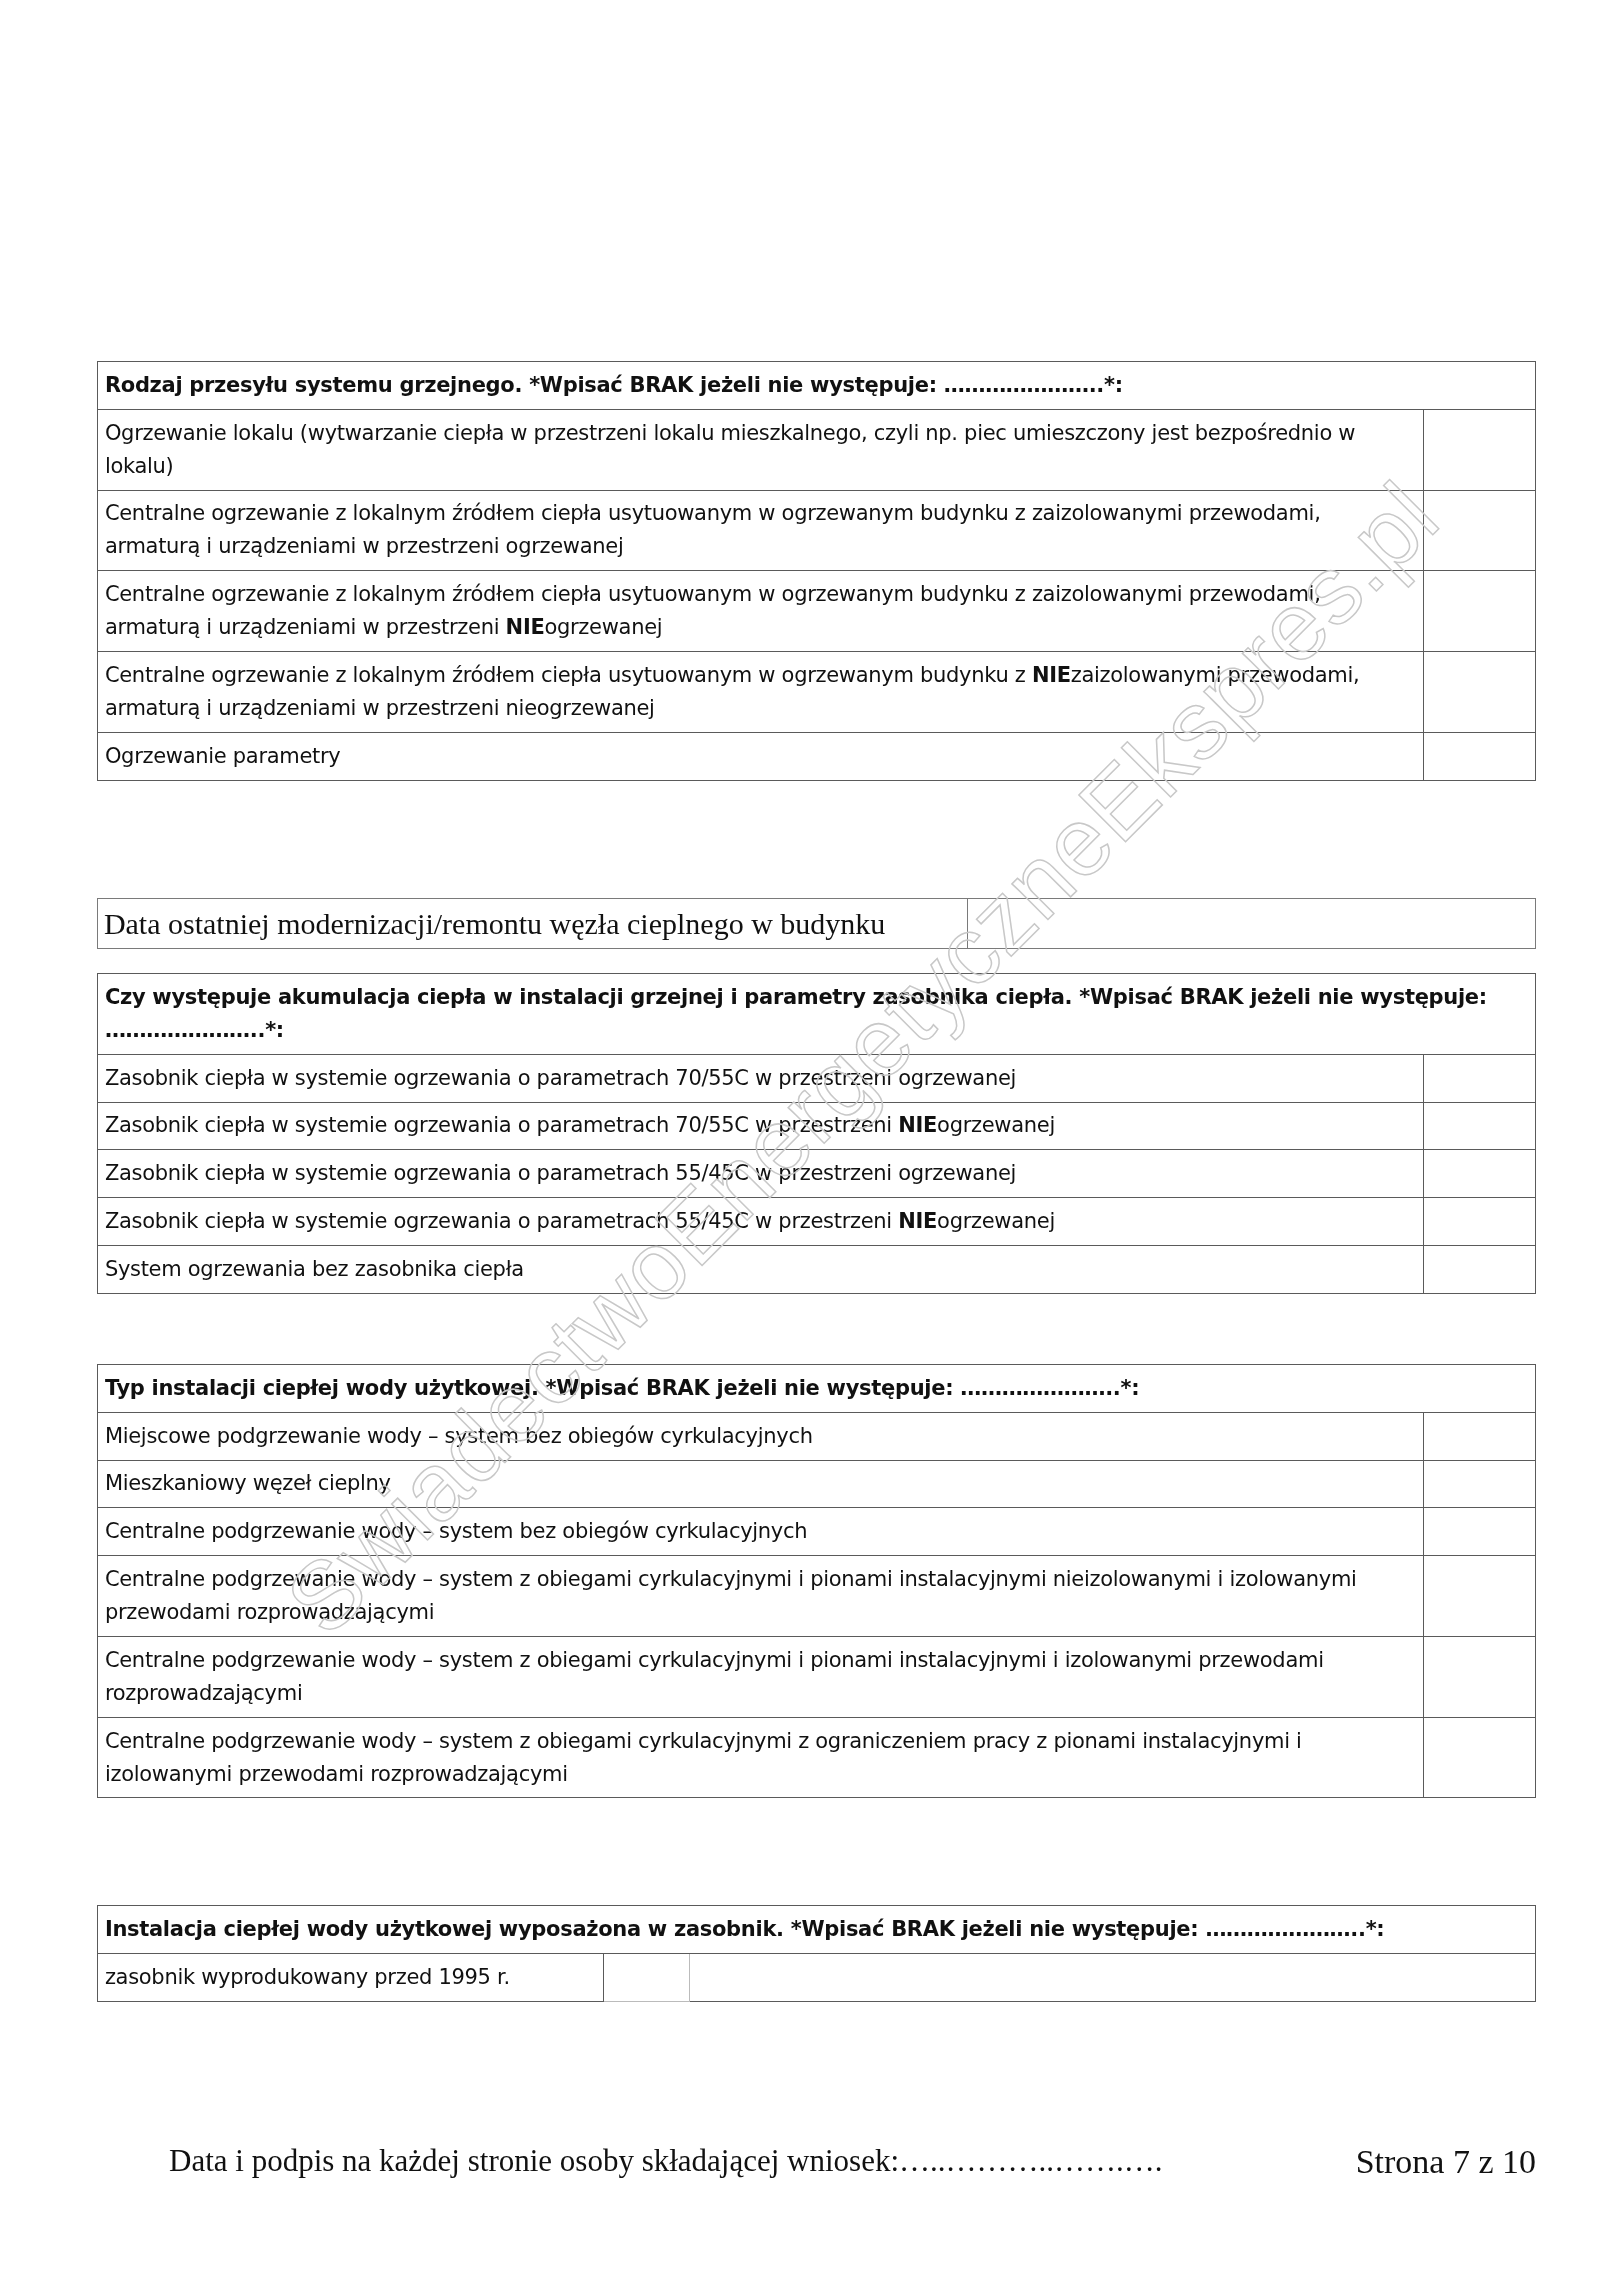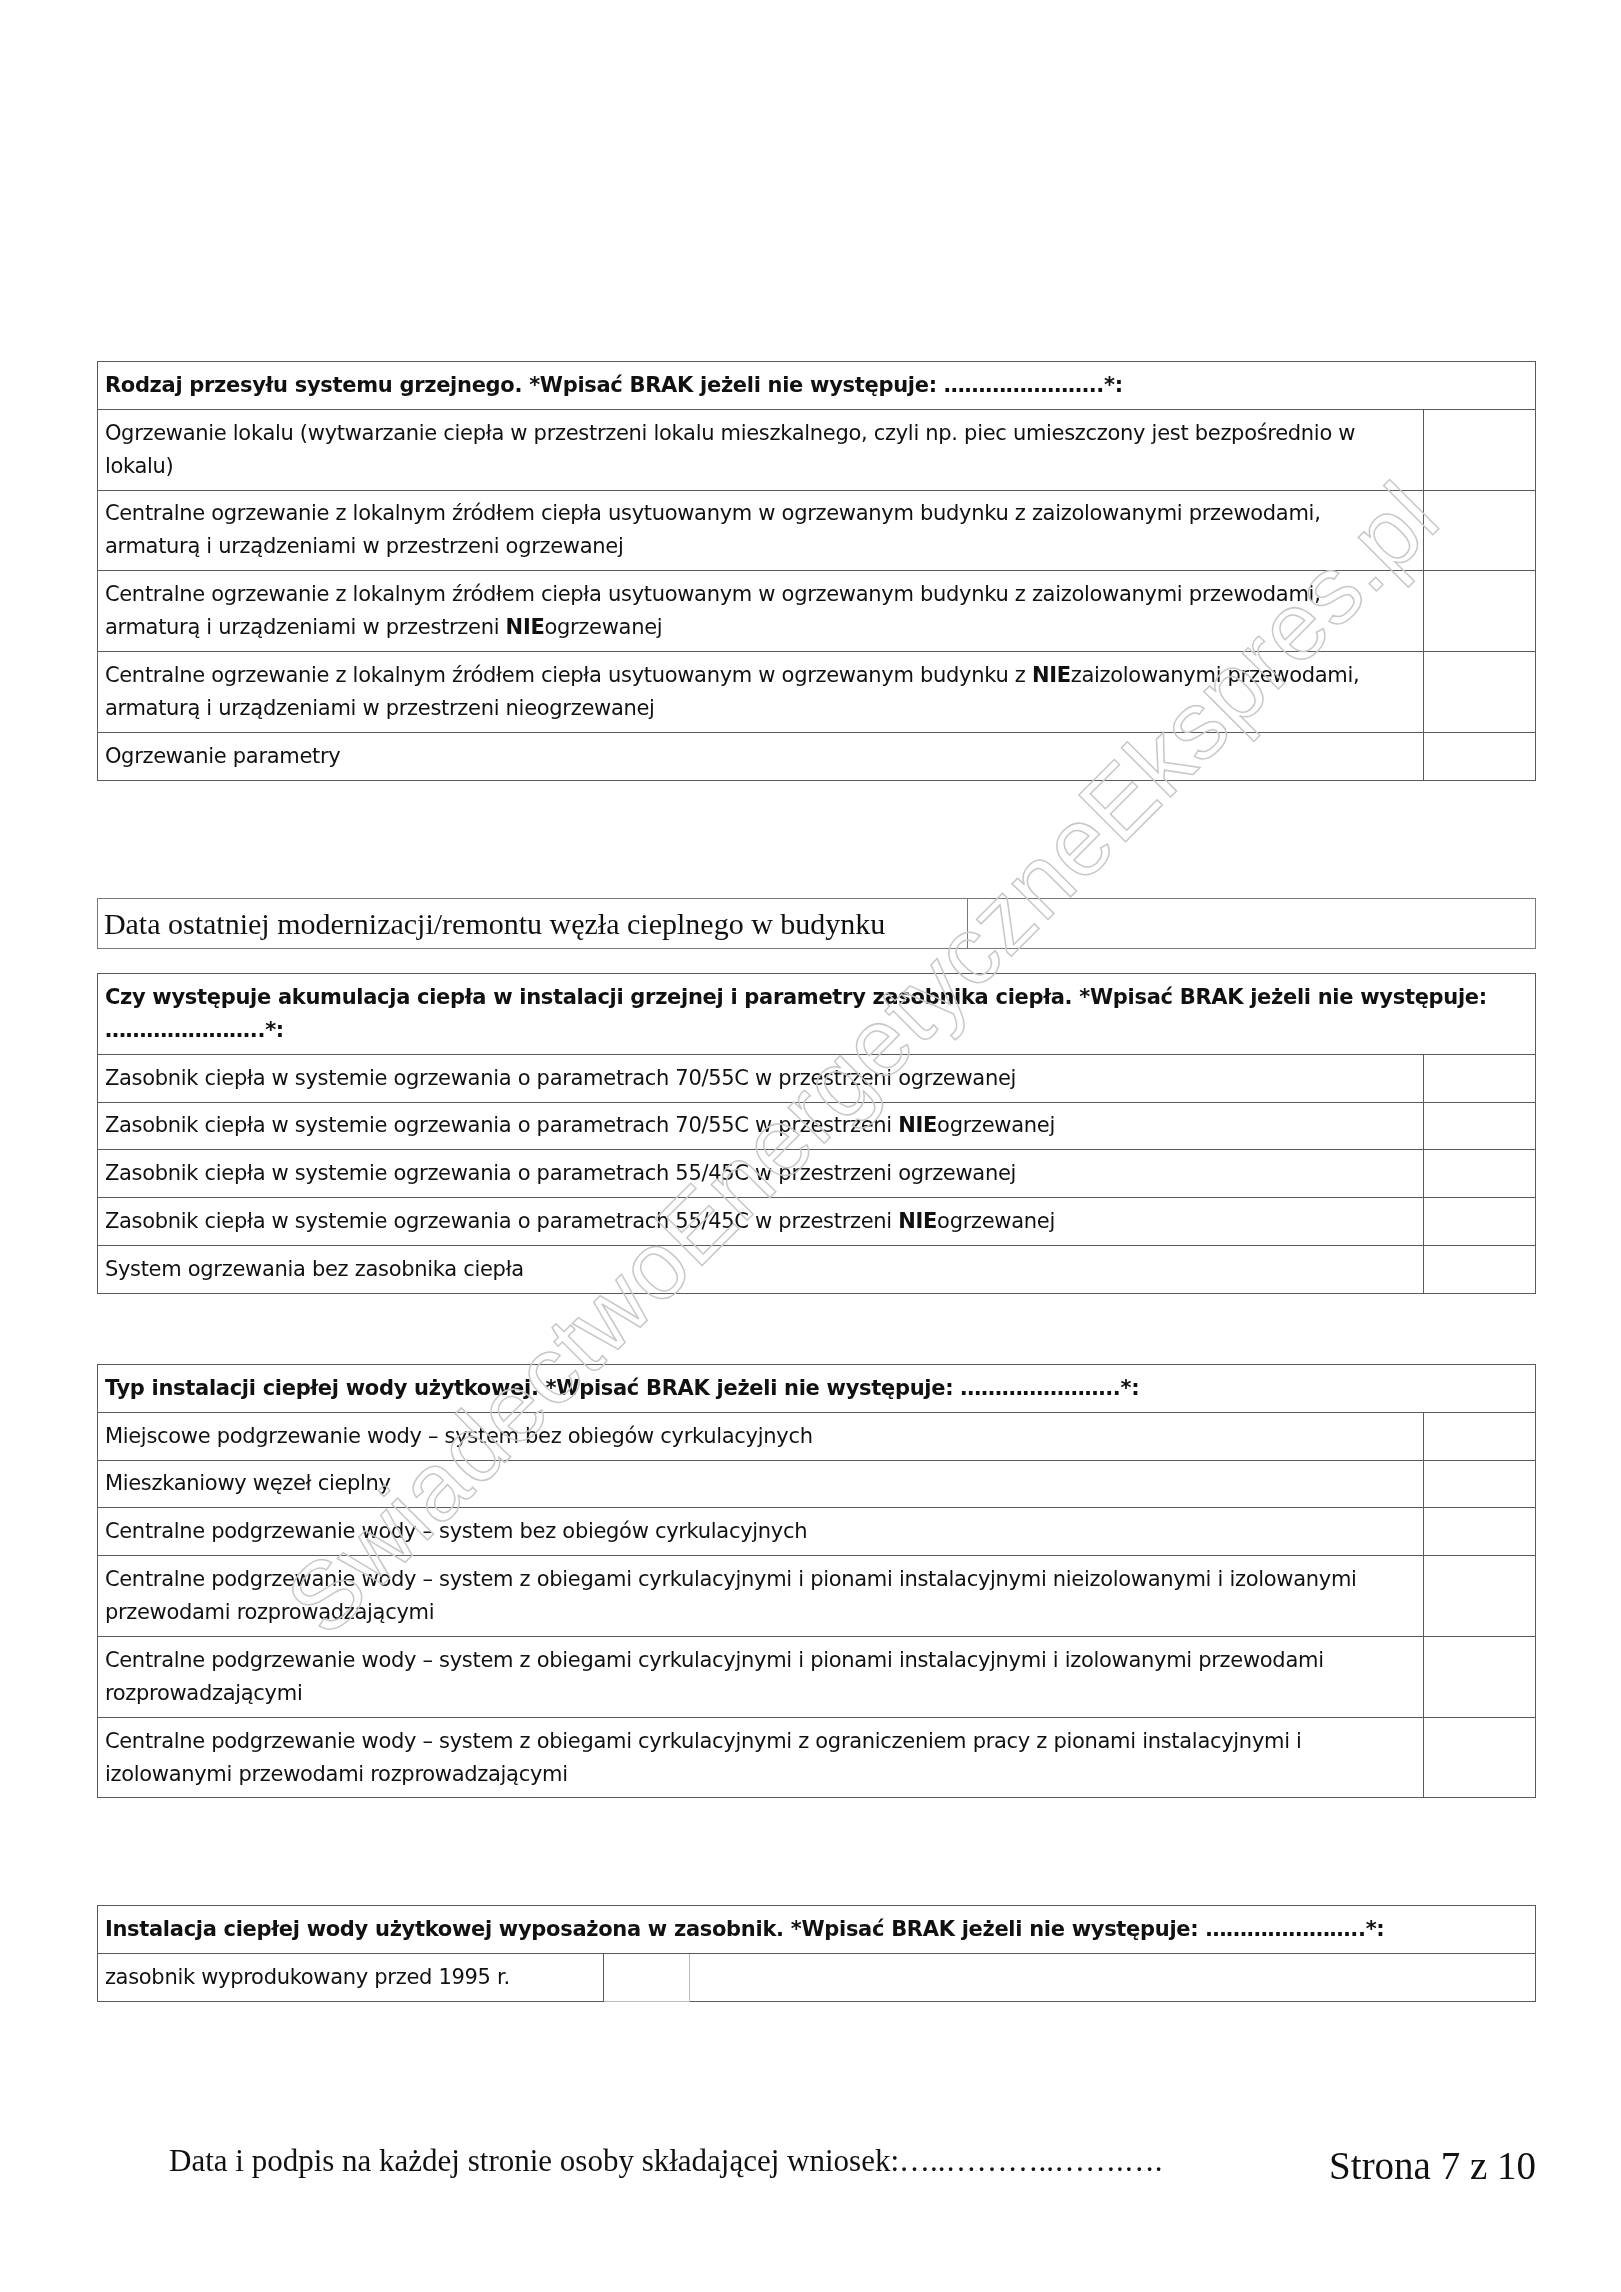--- a/index.html
+++ b/index.html
@@ -16,21 +16,21 @@
   .t3 { top: 973px; }
   .t4 { top: 1364px; }
   .t5 { top: 1905px; }
   .col-box { width: 112px; }
   .date-tbl { position: absolute; left: 97px; top: 854px; width: 1439px; border-collapse: collapse; table-layout: fixed; margin-top: 44px; }
   .date-tbl td { border: 1.5px solid #7a7a7a; height: 49px; padding: 0 5.9px; font-family: "Liberation Serif", "DejaVu Serif", serif;
                  font-size: 30px; vertical-align: middle; }
   .nie-box { border-collapse: collapse; width: 276px; margin: 5.9px 0 0 6.9px; table-layout: fixed; }
   .nie-box td { border: 1.5px solid #8a8a8a !important; height: 47px; padding: 0 7.8px !important; font-size: 21px; line-height: 47px; vertical-align: middle !important; }
   .footer-left { position: absolute; left: 169px; top: 2143px; font-family: "Liberation Serif", "DejaVu Serif", serif; font-size: 31px; color: #111; text-align: right; }
-  .footer-right { position: absolute; right: 85px; top: 2143px; font-family: "Liberation Serif", "DejaVu Serif", serif; font-size: 39px; color: #111; }
+  .footer-right { position: absolute; right: 85px; top: 2143px; font-family: "Liberation Serif", "DejaVu Serif", serif; font-size: 34px; color: #111; }
   .watermark { position: absolute; left: 265px; top: 1578px; transform-origin: 0 0; transform: rotate(-45deg);
                font-family: "Liberation Sans", "DejaVu Sans", sans-serif; font-size: 96px; color: transparent;
                -webkit-text-stroke: 1.5px #c8c8c8; white-space: nowrap; pointer-events: none; letter-spacing: 1px; }
 </style>
 </head>
 <body>
 
 <div class="page">
 
   <table class="tbl t1">

